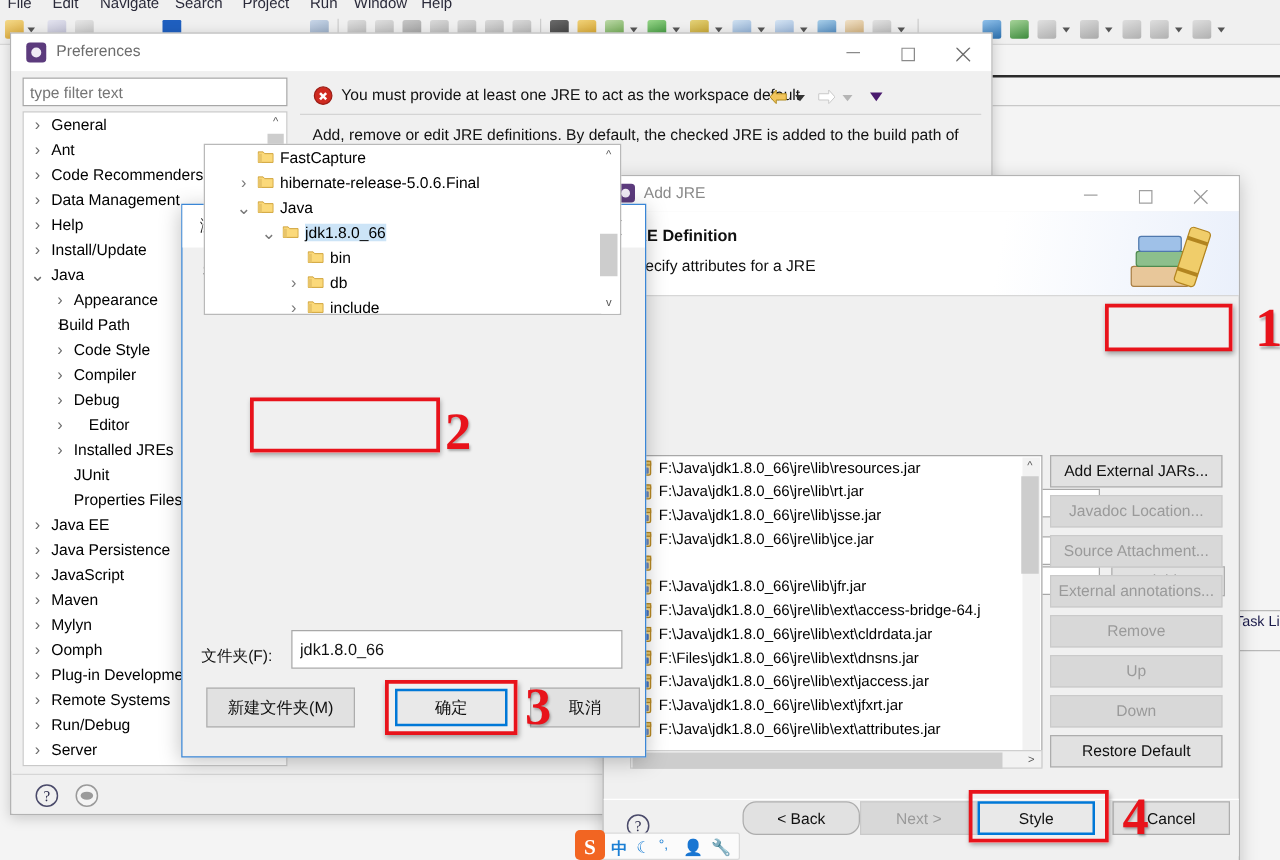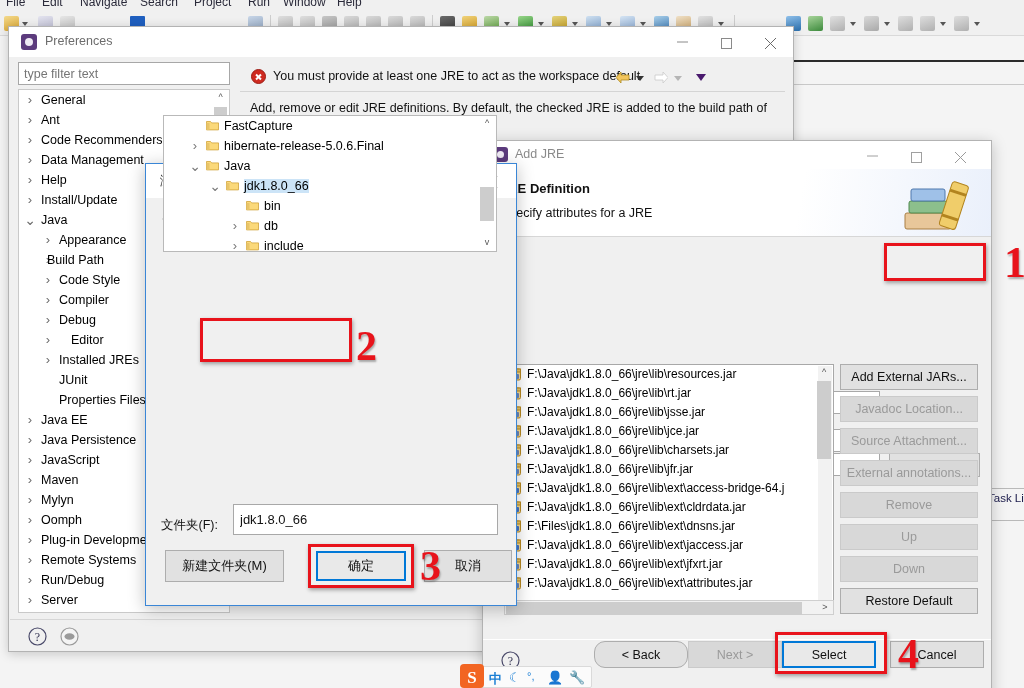--- a/index.html
+++ b/index.html
@@ -442,21 +442,21 @@
         </svg><span>F:\Java\jdk1.8.0_66\jre\lib\jsse.jar</span></div>
       <div class="jar-row"><svg class="jar-ico" viewBox="0 0 14 13">
           <rect x="1.5" y="1" width="11" height="11" rx="1.5" fill="#f5d98f" stroke="#b98a23"></rect>
           <rect x="1.5" y="1" width="11" height="3" fill="#e8c568" stroke="#b98a23"></rect>
           <rect x="3" y="6" width="8" height="5" rx="1" fill="#6f86b8"></rect>
         </svg><span>F:\Java\jdk1.8.0_66\jre\lib\jce.jar</span></div>
       <div class="jar-row"><svg class="jar-ico" viewBox="0 0 14 13">
           <rect x="1.5" y="1" width="11" height="11" rx="1.5" fill="#f5d98f" stroke="#b98a23"></rect>
           <rect x="1.5" y="1" width="11" height="3" fill="#e8c568" stroke="#b98a23"></rect>
           <rect x="3" y="6" width="8" height="5" rx="1" fill="#6f86b8"></rect>
-        </svg><span>F:\Java\jdk1.8.0_66\jre\lib\charsets.jar</span></div>
+        </svg></div>
       <div class="jar-row"><svg class="jar-ico" viewBox="0 0 14 13">
           <rect x="1.5" y="1" width="11" height="11" rx="1.5" fill="#f5d98f" stroke="#b98a23"></rect>
           <rect x="1.5" y="1" width="11" height="3" fill="#e8c568" stroke="#b98a23"></rect>
           <rect x="3" y="6" width="8" height="5" rx="1" fill="#6f86b8"></rect>
         </svg><span>F:\Java\jdk1.8.0_66\jre\lib\jfr.jar</span></div>
       <div class="jar-row"><svg class="jar-ico" viewBox="0 0 14 13">
           <rect x="1.5" y="1" width="11" height="11" rx="1.5" fill="#f5d98f" stroke="#b98a23"></rect>
           <rect x="1.5" y="1" width="11" height="3" fill="#e8c568" stroke="#b98a23"></rect>
           <rect x="3" y="6" width="8" height="5" rx="1" fill="#4a74c0"></rect>
         </svg><span>F:\Java\jdk1.8.0_66\jre\lib\ext\access-bridge-64.j</span></div>
@@ -502,21 +502,21 @@
     <button class="btn disabled" style="left: 840px; top: 428px; width: 138px; height: 26px;">Source Attachment...</button>
     <button class="btn disabled" style="left: 840px; top: 460px; width: 138px; height: 26px;">External annotations...</button>
     <button class="btn disabled" style="left: 840px; top: 492px; width: 138px; height: 26px;">Remove</button>
     <button class="btn disabled" style="left: 840px; top: 524px; width: 138px; height: 26px;">Up</button>
     <button class="btn disabled" style="left: 840px; top: 556px; width: 138px; height: 26px;">Down</button>
     <button class="btn" style="left: 840px; top: 588px; width: 138px; height: 26px;">Restore Default</button>
   </div>
 <div id="footer-buttons">
     <button class="btn" style="left: 594px; top: 641px; width: 94px; height: 27px; border-radius: 11px;">&lt; Back</button>
     <button class="btn disabled" style="left: 688px; top: 641px; width: 94px; height: 27px;">Next &gt;</button>
-    <button class="btn default-btn" style="left: 782px; top: 641px; width: 94px; height: 27px;">Select</button>
+    <button class="btn default-btn" style="left: 782px; top: 641px; width: 94px; height: 27px;">Style</button>
     <button class="btn" style="left: 890px; top: 641px; width: 94px; height: 27px;">Cancel</button>
   </div>
 
 <div id="browse-window">
   <div id="browse-titlebar">
     <span id="browse-title">浏览文件夹</span>
     <div id="browse-close">
       <svg width="13" height="13">
           <line x1="0" y1="0" x2="12" y2="12" stroke="#333" stroke-width="1.1"></line>
           <line x1="12" y1="0" x2="0" y2="12" stroke="#333" stroke-width="1.1"></line>

